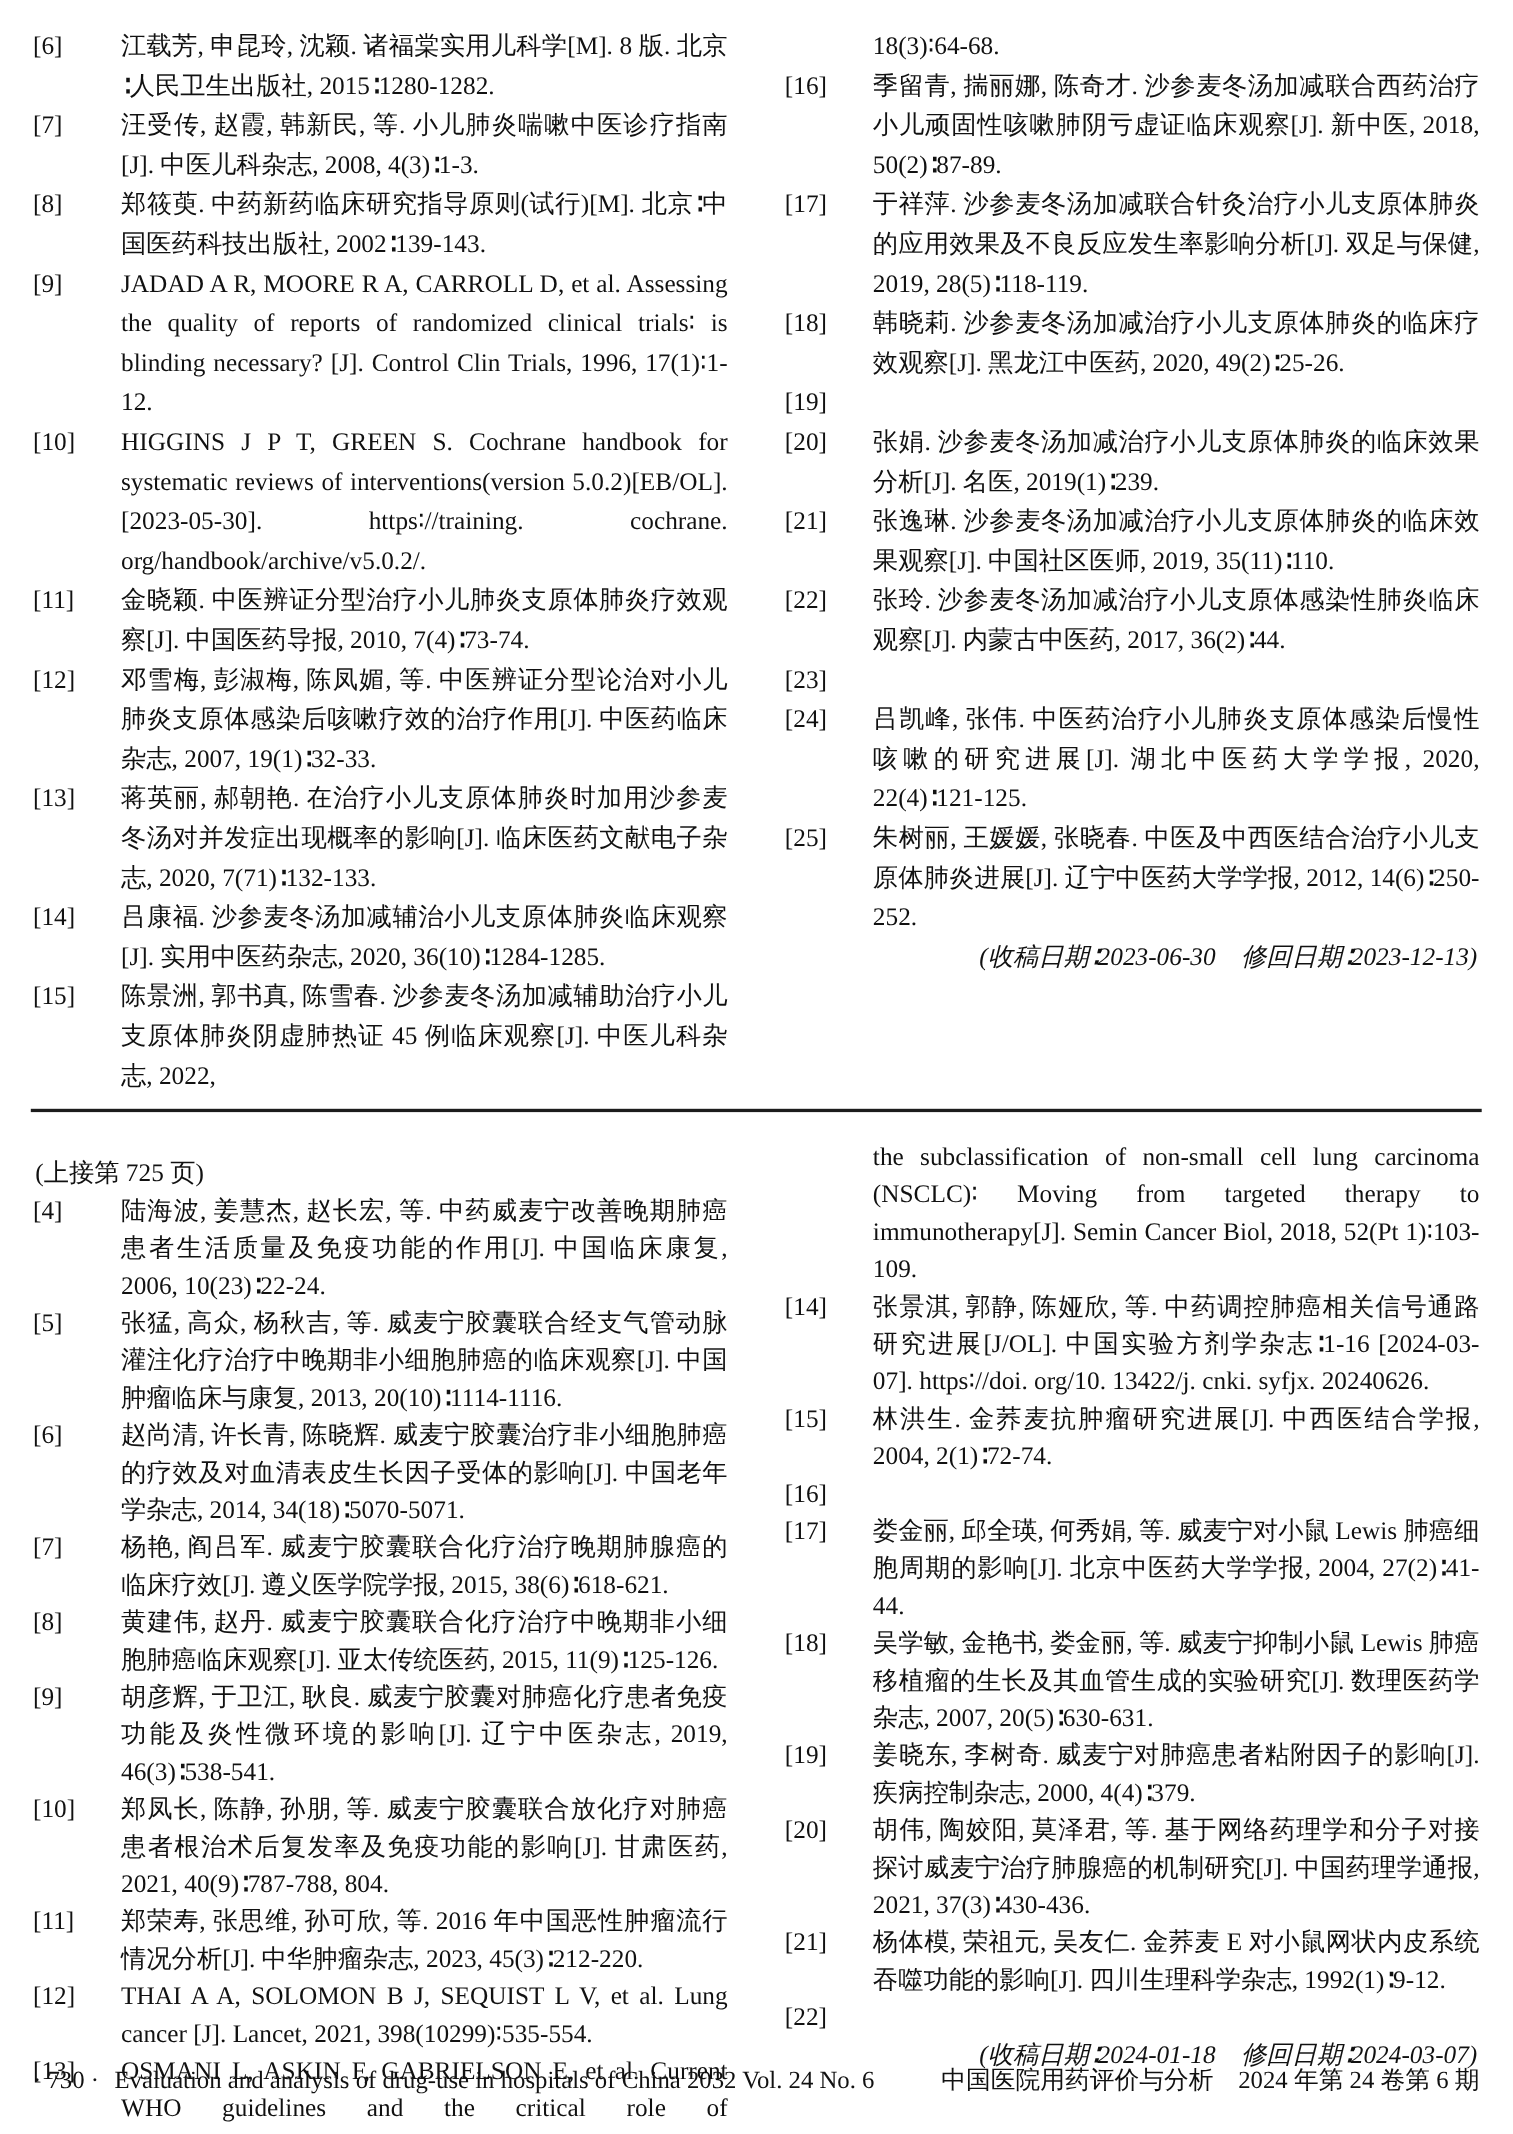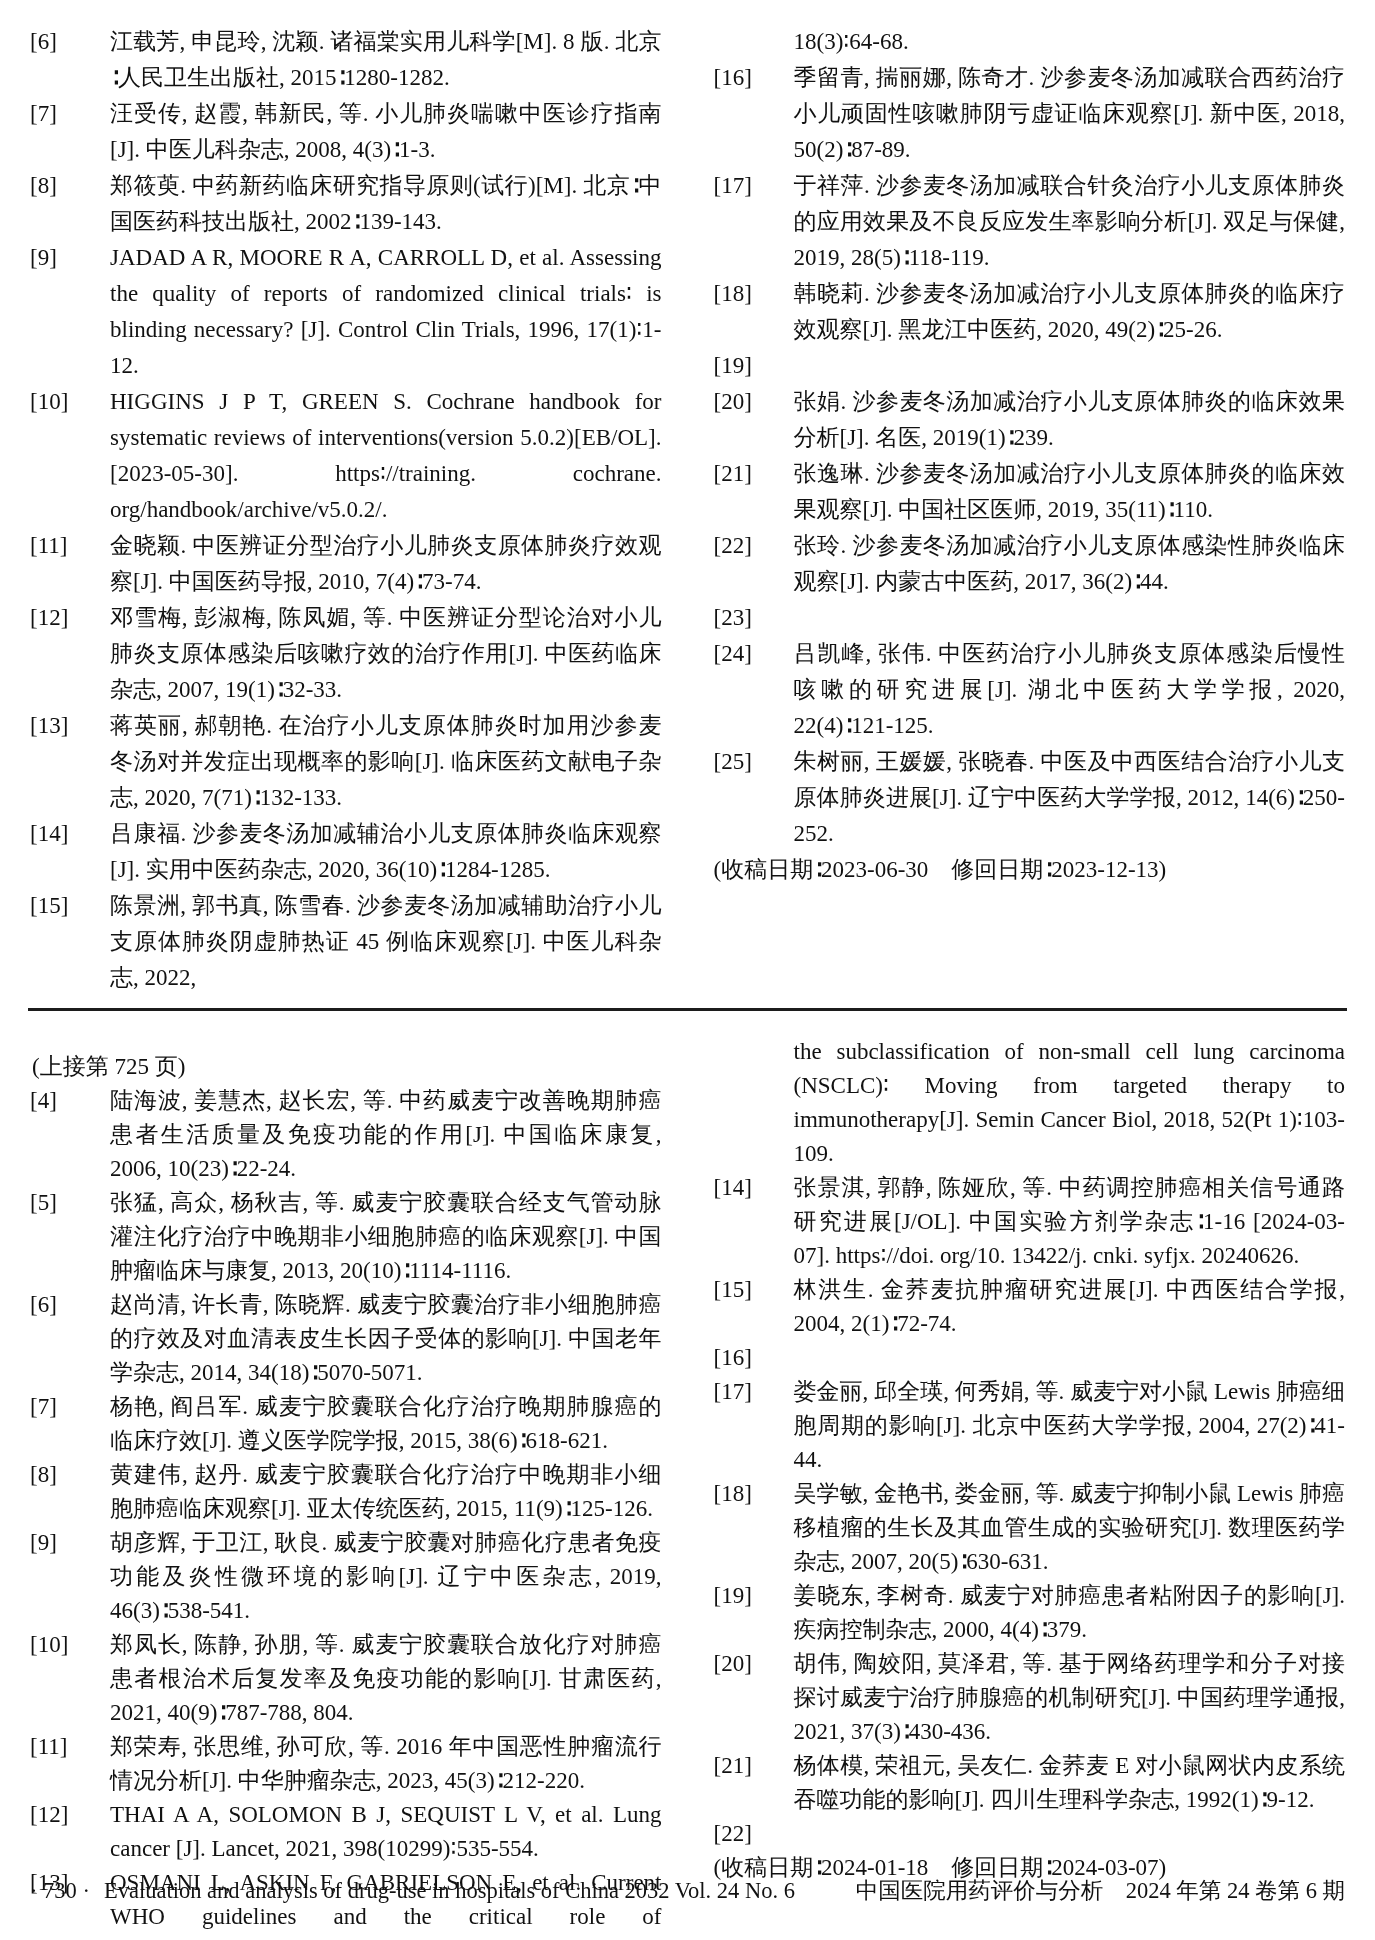--- a/index.html
+++ b/index.html
@@ -36,21 +36,23 @@
   .num {
     flex: 0 0 80px;
     white-space: nowrap;
   }
   .txt {
     flex: 1 1 auto;
     text-align: justify;
   }
   
   .dates {
+    text-align: right;
     padding-right: 2px;
+    font-style: italic;
   }
   .cont-note {
     padding-left: 2px;
     margin-top: 15px;
   }
   .divider {
     border: none;
     border-top: 3px solid #1c1c1c;
     margin: 12px 28px 24px 28px;
   }

